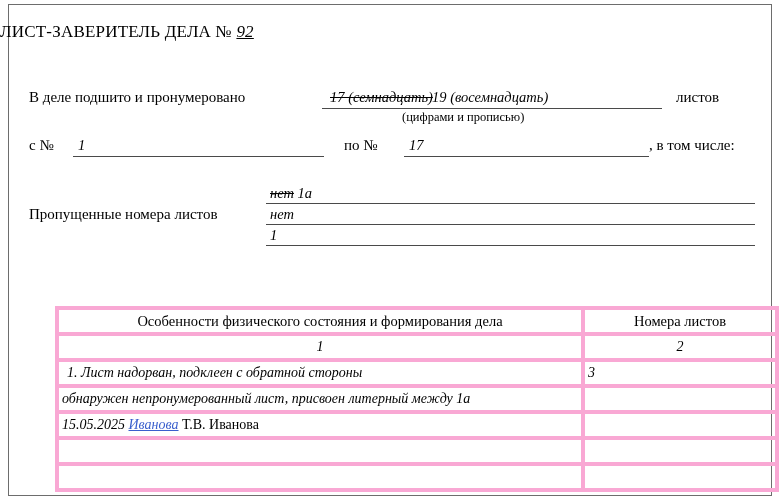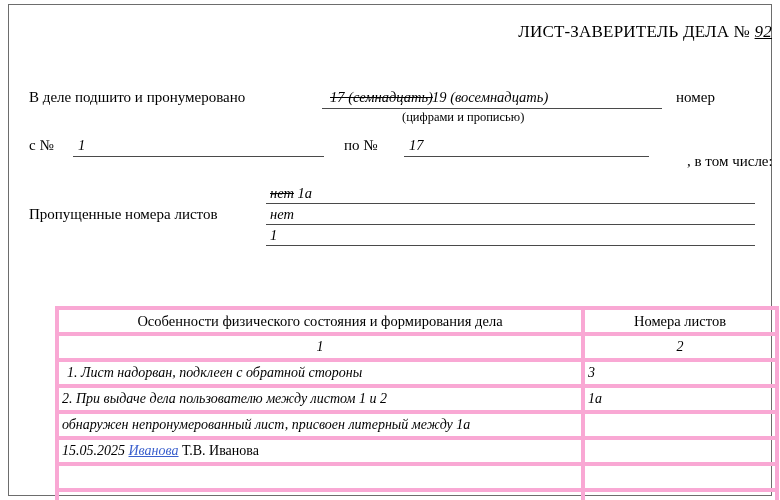--- a/index.html
+++ b/index.html
@@ -29,21 +29,21 @@
     box-sizing: border-box;
     pointer-events: none;
   }
 
   
   .title {
     position: absolute;
     left: 0;
     top: 22px;
     width: 772px;
-    text-align: right;
+    text-align: left;
     font-size: 17px;
     letter-spacing: 0.2px;
     white-space: nowrap;
   }
   .title .num {
     font-style: italic;
     text-decoration: underline;
     font-weight: normal;
   }
 
@@ -133,33 +133,33 @@
   <div class="form-line label" style="left:29px; top:89px;">В деле подшито и пронумеровано</div>
 
   <div class="form-line fill" style="left:330px; top:89px;">
     <span class="struck">17 (семнадцать)</span>
   </div>
 
   <div class="form-line fill" style="left:432px; top:89px;">19 (восемнадцать)</div>
 
   <div class="rule" style="left:322px; top:108px; width:340px;"></div>
 
-  <div class="form-line label" style="left:676px; top:89px;">номер</div>
+  <div class="form-line label" style="left:676px; top:89px;">листов</div>
 
   <div class="caption" style="left:402px; top:110px;">(цифрами и прописью)</div>
 
   <div class="form-line label" style="left:29px; top:137px;">с №</div>
   <div class="form-line fill" style="left:78px; top:137px;">1</div>
   <div class="rule" style="left:73px; top:156px; width:251px;"></div>
 
   <div class="form-line label" style="left:344px; top:137px;">по №</div>
   <div class="form-line fill" style="left:409px; top:137px;">17</div>
   <div class="rule" style="left:404px; top:156px; width:245px;"></div>
 
-  <div class="form-line label" style="left:687px; top:137px;margin-top:16px;">, в том числе:</div>
+  <div class="form-line label" style="left:649px; top:137px;">, в том числе:</div>
 
   <div class="form-line fill" style="left:270px; top:185px;">
     <span class="struck">нет</span>
     <span>1а</span>
   </div>
   <div class="rule" style="left:266px; top:203px; width:489px;"></div>
 
   <div class="form-line label" style="left:29px; top:206px;">Пропущенные номера листов</div>
   <div class="form-line fill" style="left:270px; top:206px;">нет</div>
   <div class="rule" style="left:266px; top:224px; width:489px;"></div>
@@ -175,24 +175,20 @@
       </tr>
       <tr>
         <td class="c1 numrow">1</td>
         <td class="c2 numrow">2</td>
       </tr>
       <tr>
         <td class="c1 body-cell indent">1. Лист надорван, подклеен с обратной стороны</td>
         <td class="c2 body-cell">3</td>
       </tr>
       <tr>
-        <td class="c1 body-cell">2. При выдаче дела пользователю между листом 1 и 2</td>
-        <td class="c2 body-cell">1а</td>
-      </tr>
-      <tr>
         <td class="c1 body-cell">обнаружен непронумерованный лист, присвоен литерный между 1а</td>
         <td class="c2 body-cell"></td>
       </tr>
       <tr>
         <td class="c1 body-cell">
           <span>15.05.2025</span>
           <span class="sig">Иванова</span>
           <span class="sig-name">Т.В. Иванова</span>
         </td>
         <td class="c2 body-cell"></td>

